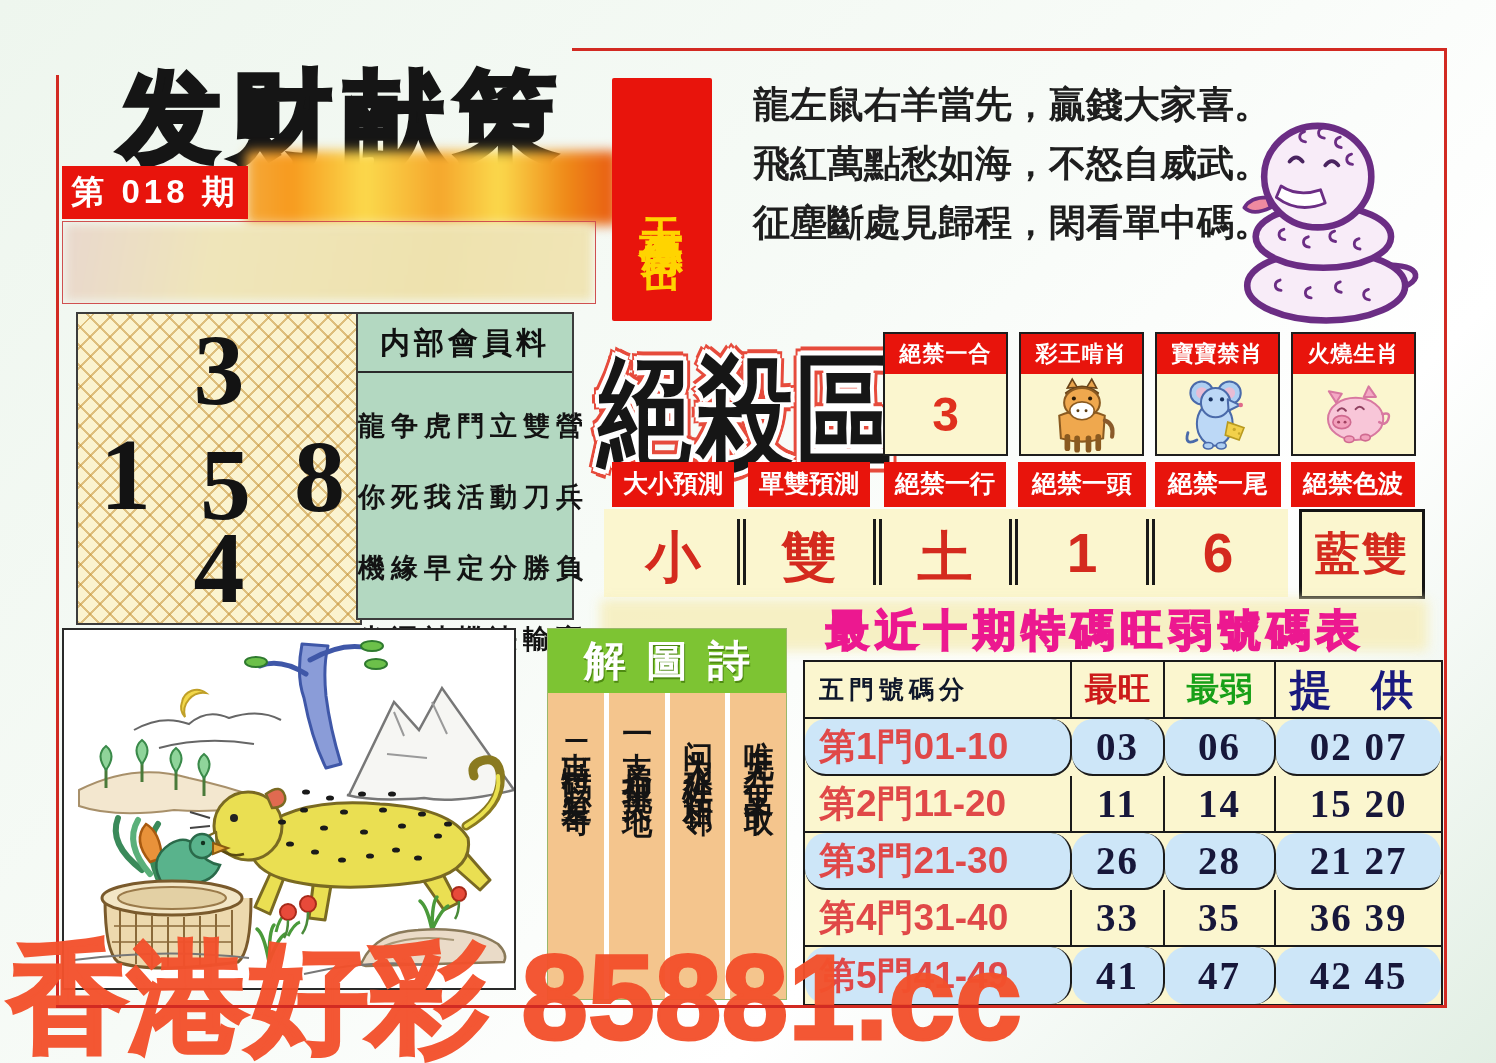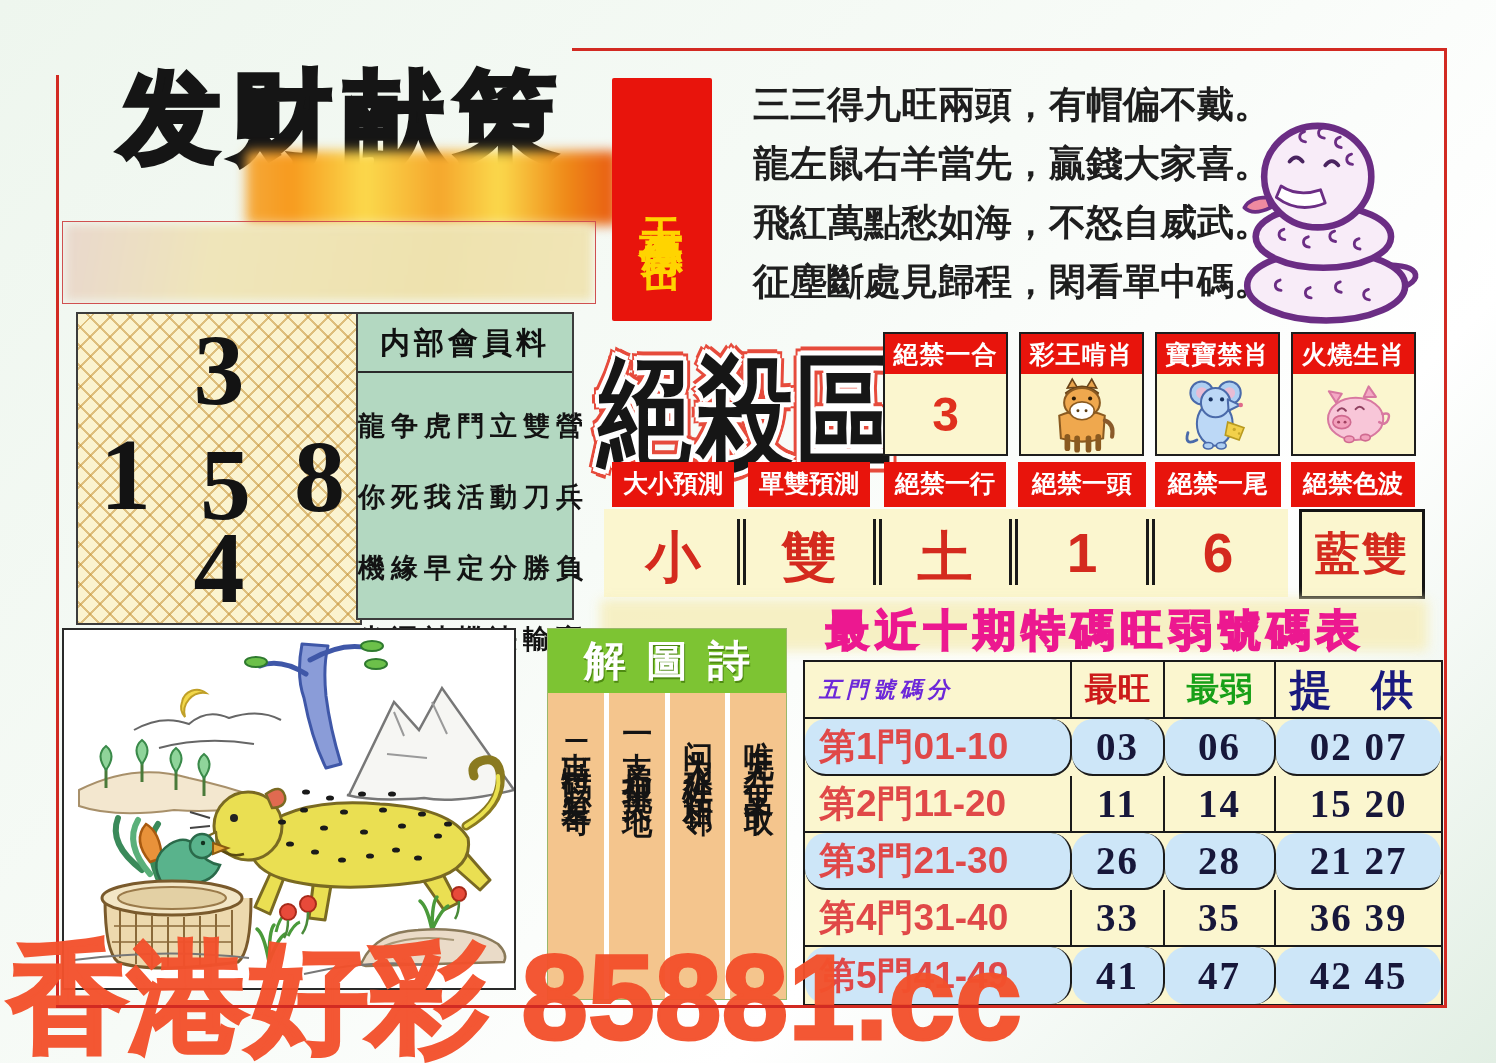--- a/index.html
+++ b/index.html
@@ -45,21 +45,21 @@
       transform:scaleY(1.3); transform-origin:top left;
       text-shadow:
         -4px 0 0 #fff, 4px 0 0 #fff, 0 -4px 0 #fff, 0 4px 0 #fff,
         -3px -3px 0 #fff, 3px -3px 0 #fff, -3px 3px 0 #fff, 3px 3px 0 #fff,
         -7px 0 0 #e64b3c, 7px 0 0 #e64b3c, 0 -7px 0 #e64b3c, 0 7px 0 #e64b3c,
         -5px -5px 0 #e64b3c, 5px -5px 0 #e64b3c, -5px 5px 0 #e64b3c, 5px 5px 0 #e64b3c; }
 
   
   .cell { border:2px solid #1d1d1d; background:#fbf6cf; }
   .cell-head { background:#e8140c; color:#fff; font-weight:800; text-align:center; }
-  .f-head { font-size:25px; line-height:40px; letter-spacing:1px; }
+  .f-head { font-size:22px; line-height:40px; letter-spacing:1px; }
   .f-body { height:80px; display:flex; align-items:center; justify-content:center; }
   .f-value { color:#e0301e; font-size:48px; font-weight:800; }
   .p-head { font-size:25px; line-height:43px; letter-spacing:0; }
   .strip { background:#fbf6cf; }
   .divider { border-left:3px solid #1a1a1a; border-right:3px solid #1a1a1a; width:9px; }
   .p-value { color:#d42a1e; font-size:55px; font-weight:800; text-align:center; }
   .blue-cell { border:3px solid #141414; background:#fbf6cf; display:flex; align-items:center; justify-content:center;margin-left:8px; }
   .blue-cell span { color:#d42a1e; font-size:45px; font-weight:800; letter-spacing:2px; }
 
   
@@ -79,21 +79,21 @@
   
   .tbl-title { color:#ec1890; font-size:43px; font-weight:700; letter-spacing:6px;
                -webkit-text-stroke:2px #ec1890; white-space:nowrap; }
   .hw-table { display:grid; grid-template-columns:267px 93px 111px 165px;
               grid-auto-rows:57px; border:2px solid #1a1a1a; background:#fbf6cf; }
   .hw-table > div { border-right:2px solid #1a1a1a; border-bottom:2px solid #1a1a1a;
                     display:flex; align-items:center; justify-content:center; }
   .hw-table > div:nth-child(4n) { border-right:none; }
   .hw-table > div:nth-last-child(-n+4) { border-bottom:none; }
   .h-gate { justify-content:flex-start !important; padding-left:14px; }
-  .th-gate { color:#6d28d9; font-size:22px; font-weight:800; letter-spacing:5px;font-style:italic; }
+  .th-gate { color:#0f172a; font-size:25px; font-weight:800; letter-spacing:5px; }
   .th-hot  { color:#cc1a1a; font-size:33px; font-weight:800; }
   .th-weak { color:#18a018; font-size:33px; font-weight:800; }
   .th-prov { color:#19197e; font-size:42px; font-weight:800; letter-spacing:14px; }
   .row-blue   { background:#cde6f8;border-radius:21px; }
   .row-yellow { background:#fbf6cf; }
   .td-gate { color:#e04848; font-size:37px; font-weight:700; white-space:nowrap; }
   .td-num  { font-family:"Liberation Serif", serif; color:#17173a; font-size:39px; font-weight:700;
              letter-spacing:2px; white-space:nowrap; }
 
   .watermark { color:#f3512c; font-size:120px; font-weight:900; white-space:nowrap;
@@ -106,31 +106,33 @@
 
   <div class="abs line" style="left:572px;top:48px;width:875px;height:3px;"></div>
   <div class="abs line" style="left:1444px;top:48px;width:3px;height:959px;"></div>
   <div class="abs line" style="left:56px;top:75px;width:3px;height:932px;"></div>
 
   <div class="abs main-title" style="left:120px;top:52px;">发财献策</div>
 
   <div class="abs blur-band" style="left:246px;top:151px;width:372px;height:74px;
        background:linear-gradient(90deg,#f5a93a 0%,#f79a1e 12%,#fbd94c 32%,#f5a62c 52%,#fbd94c 68%,#ef8a18 86%,#e85a12 100%);"></div>
 
+  <div class="abs issue-box" style="left:62px;top:166px;width:186px;height:53px;">
+      <span>第 018 期</span>
+    </div>
 
   <div class="abs censor-box" style="left:62px;top:221px;width:534px;height:83px;">
       <div class="fill"></div>
     </div>
 
   <div class="abs tianshu" style="left:612px;top:78px;width:100px;height:243px;">
     <span>天書傳密</span>
   </div>
 
   <div class="abs" style="left:753px;top:75px;">
-    <div class="poem-line">三三得九旺兩頭，有帽偏不戴。</div>
     <div class="poem-line">龍左鼠右羊當先，贏錢大家喜。</div>
     <div class="poem-line">飛紅萬點愁如海，不怒自威武。</div>
     <div class="poem-line">征塵斷處見歸程，閑看單中碼。</div>
   </div>
 
   <svg class="abs" style="left:1235px;top:102px;" width="188" height="232" viewBox="0 0 200 240">
     <g stroke="#6b2d84" stroke-width="6" fill="#f8ecf8" stroke-linejoin="round" stroke-linecap="round">
       <path d="M148 198 q40 -2 44 -15 q2 -12 -28 -13"></path>
       <ellipse cx="97" cy="192" rx="84" ry="37" stroke-width="7"></ellipse>
       <ellipse cx="94" cy="140" rx="72" ry="33" stroke-width="7"></ellipse>

